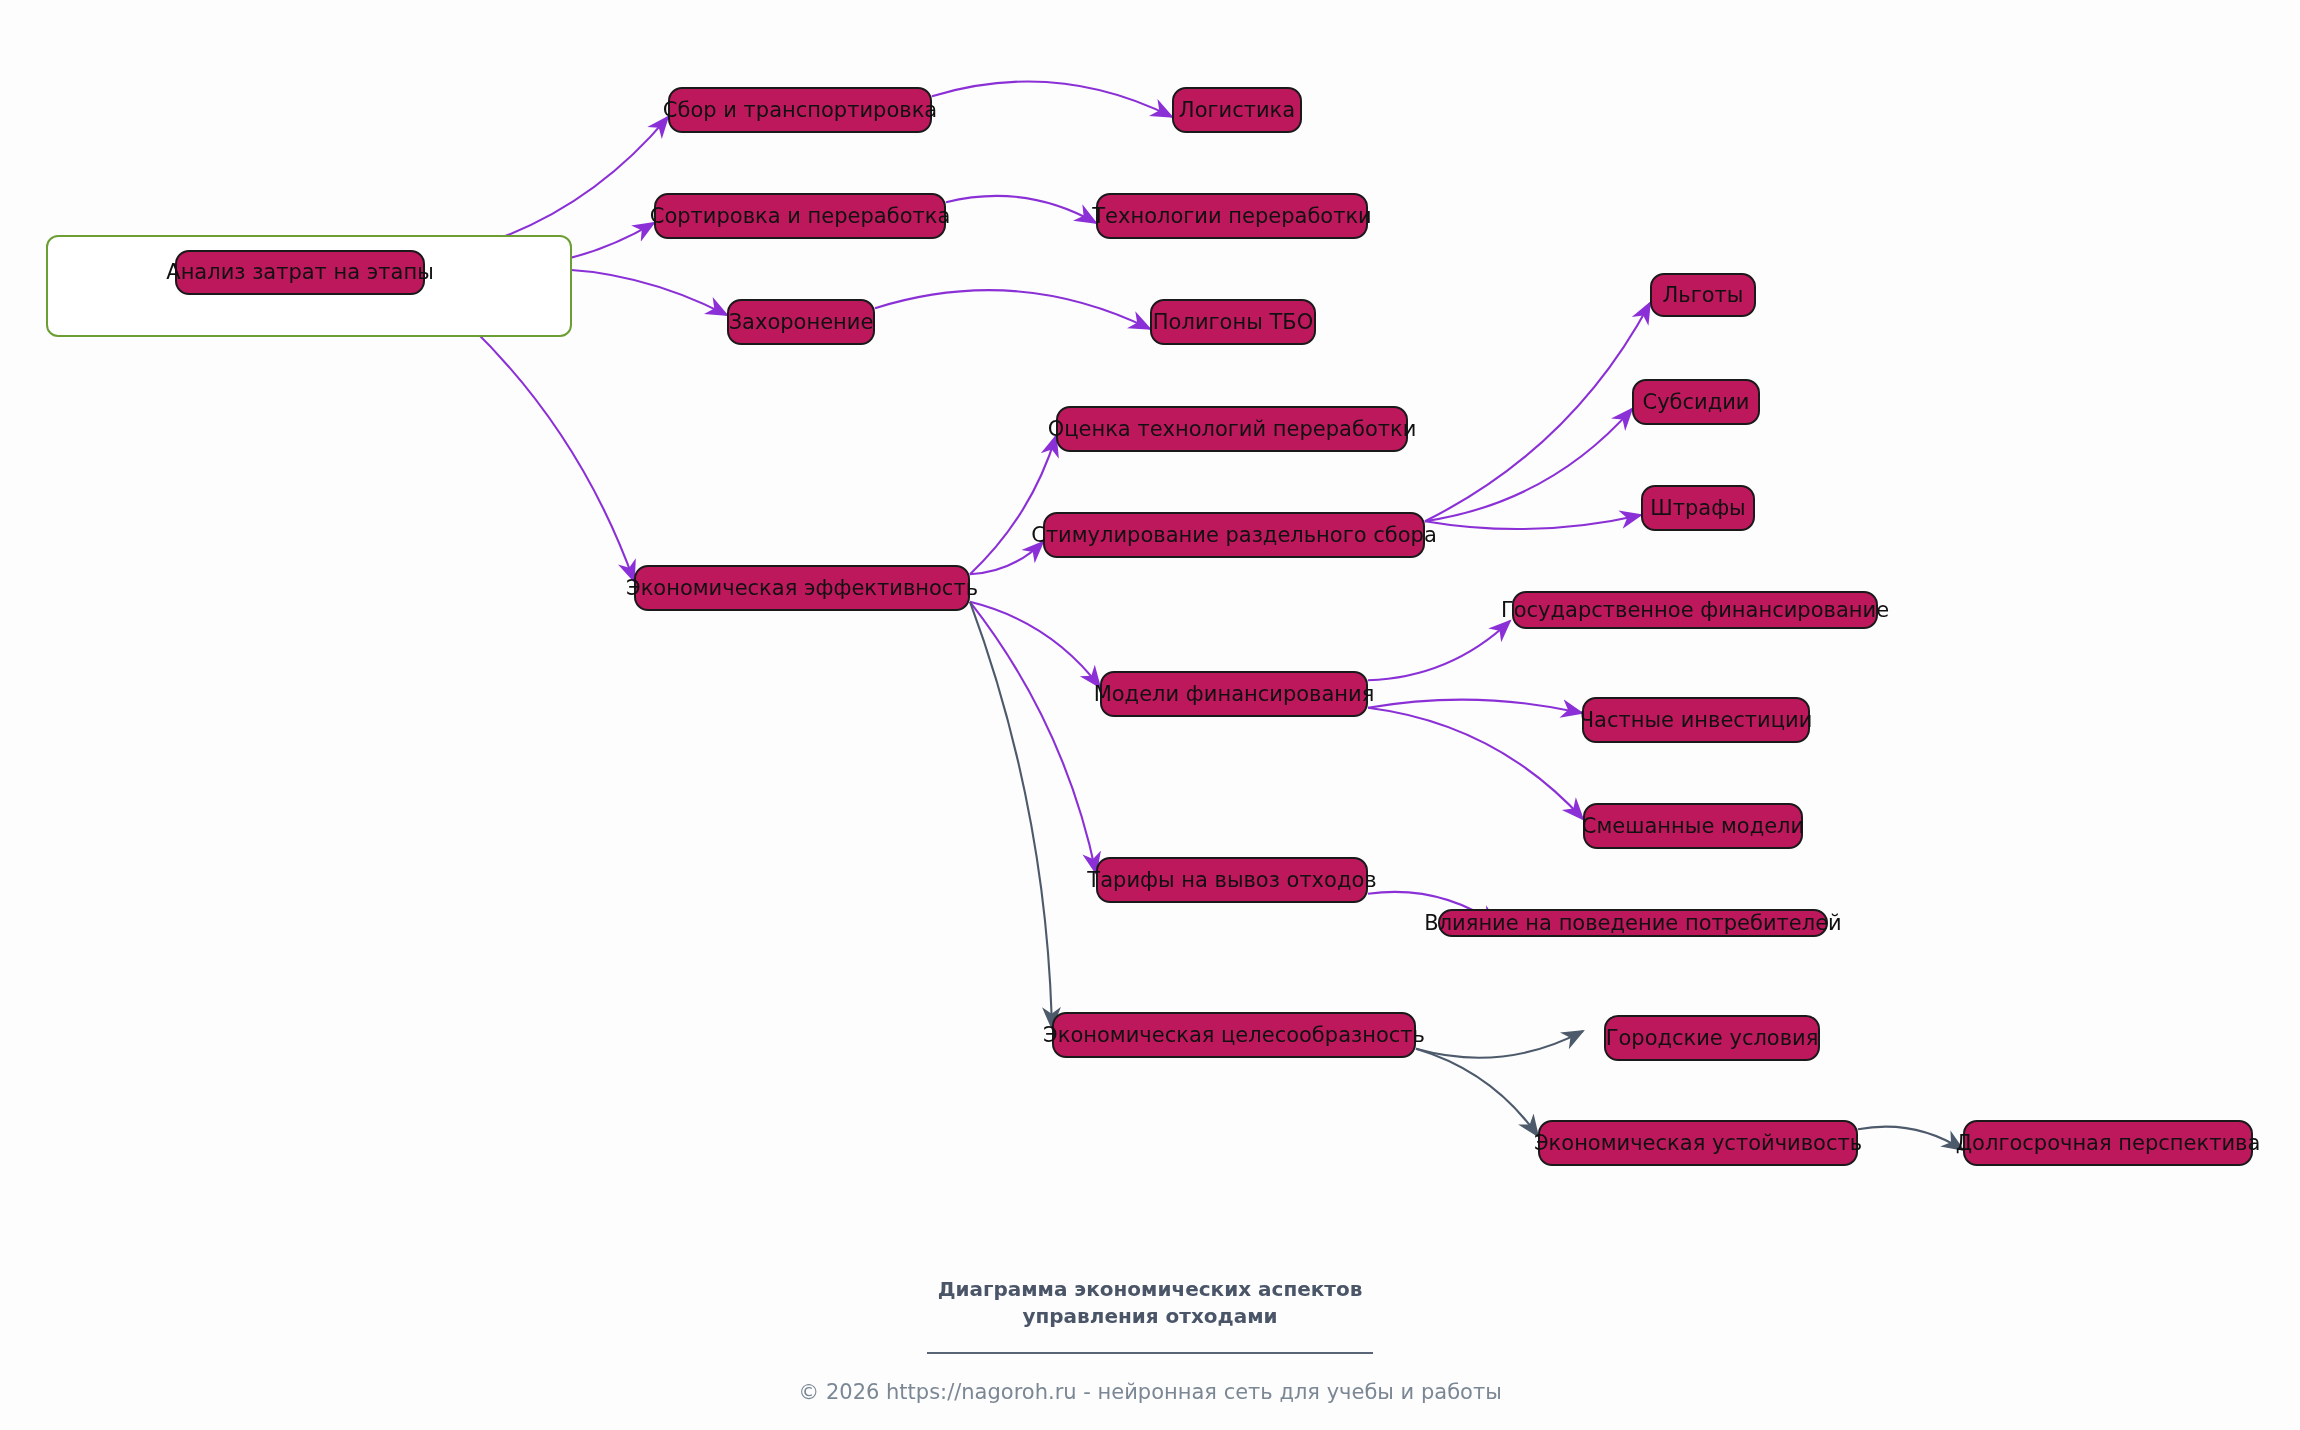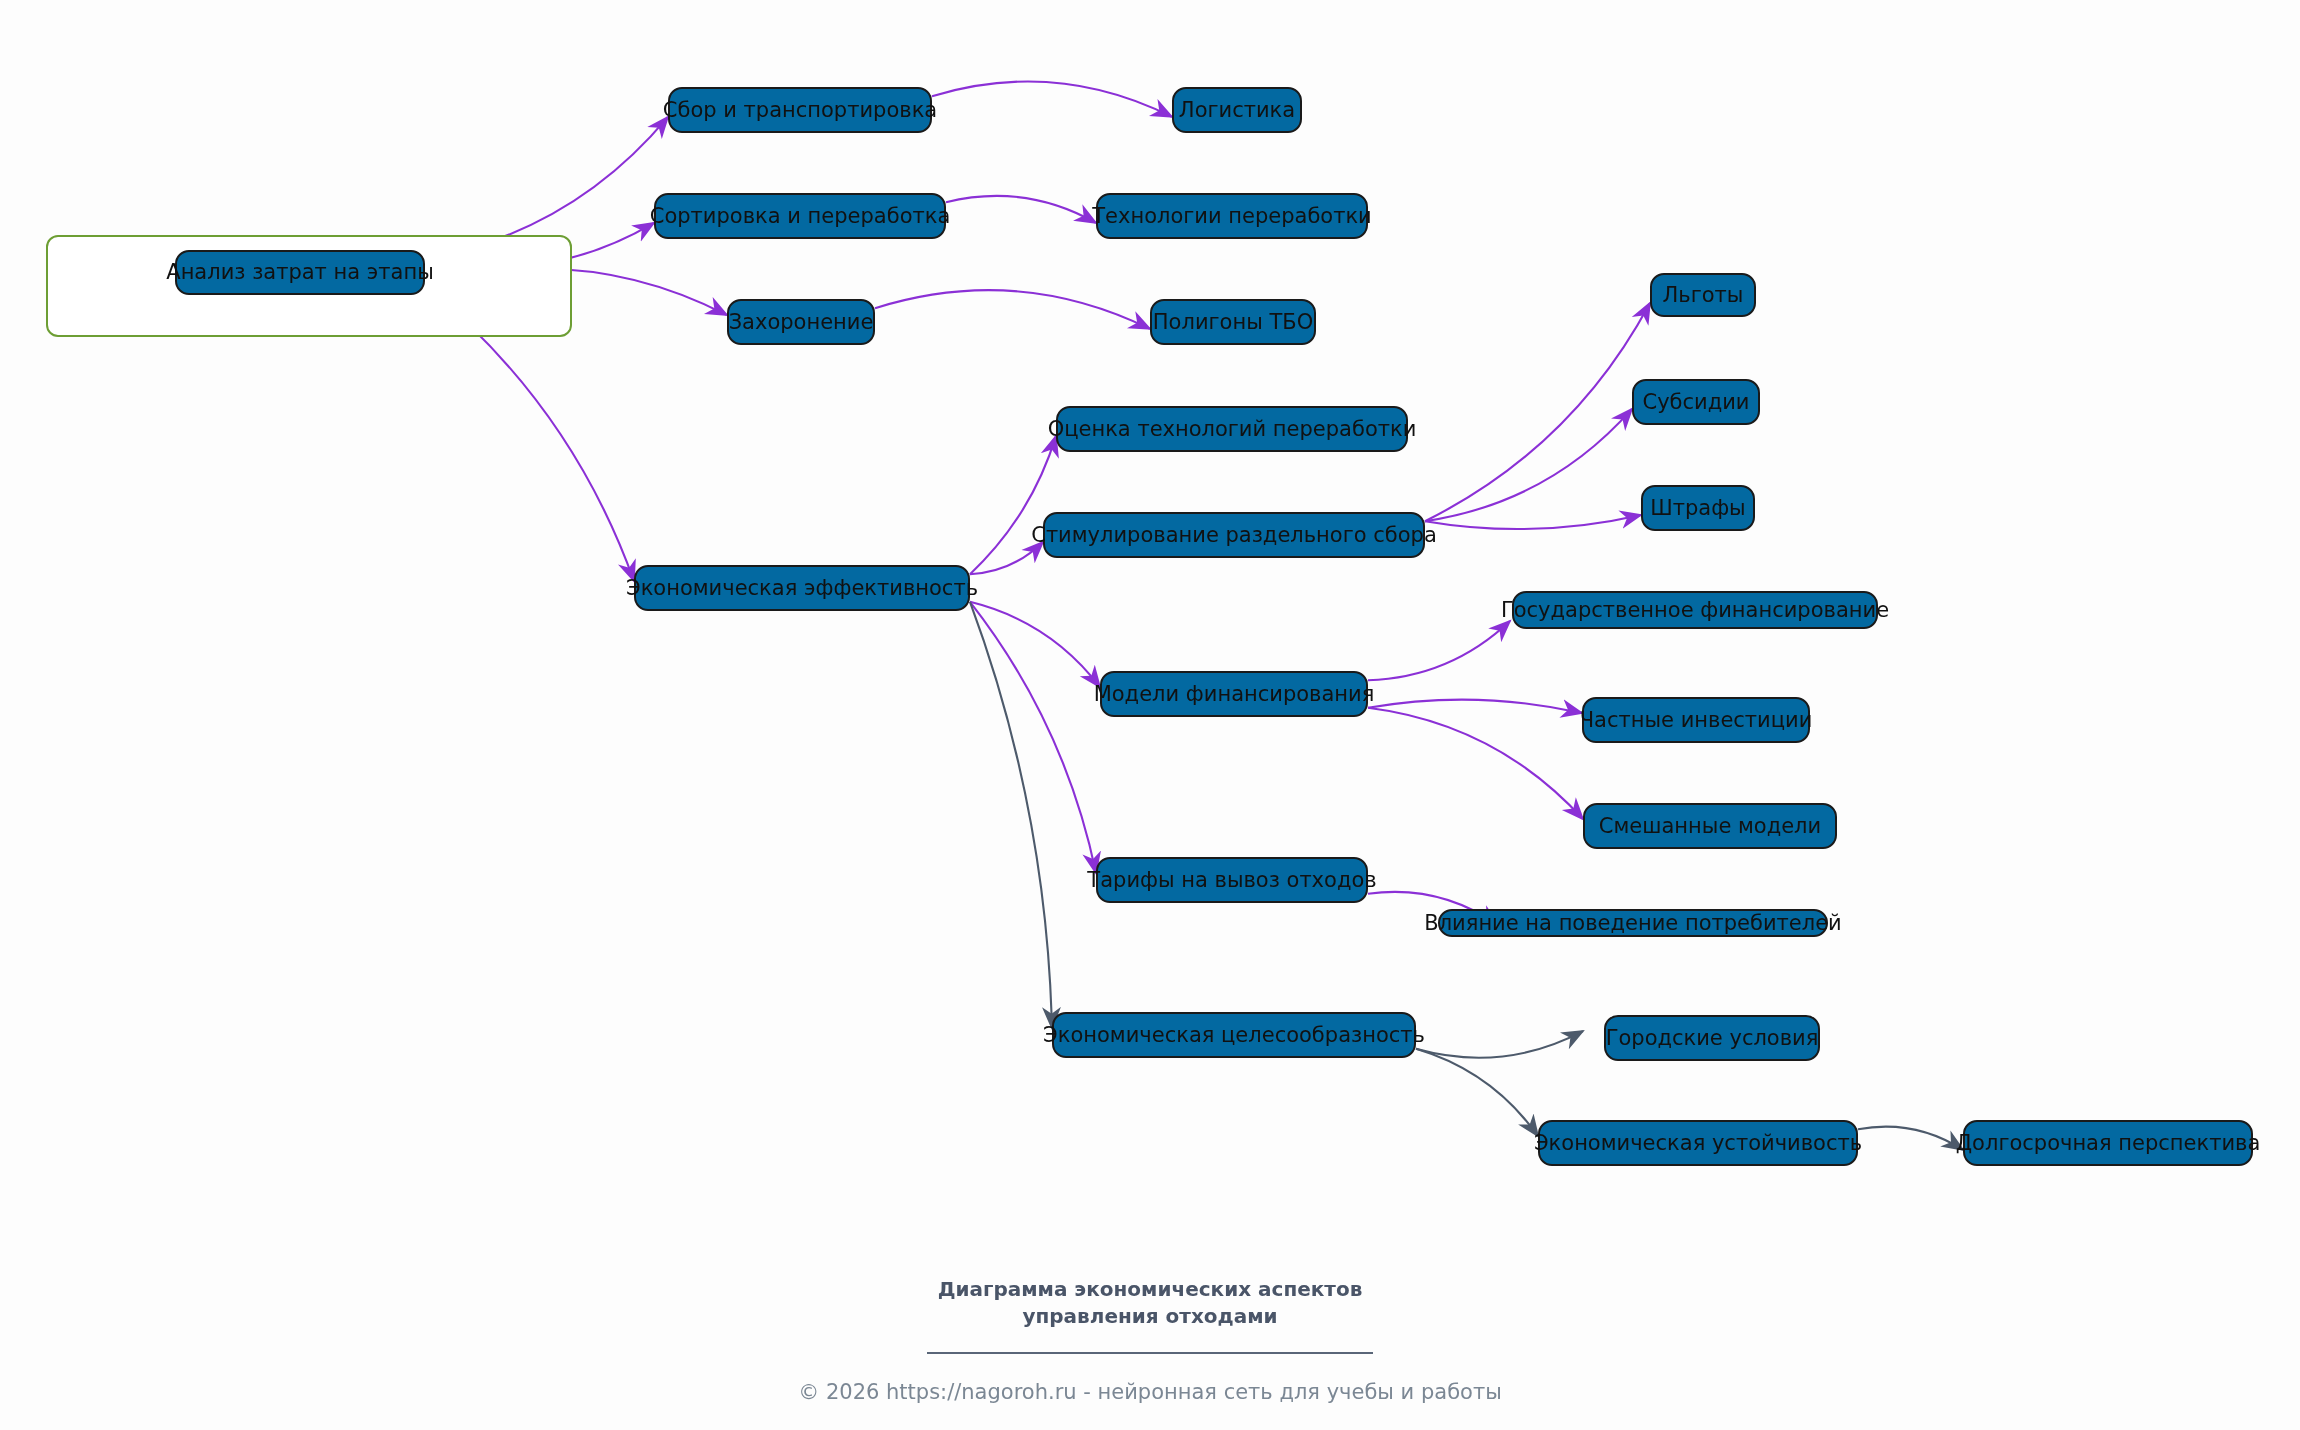--- a/index.html
+++ b/index.html
@@ -21,21 +21,21 @@
     top: 0;
     width: 2300px;
     height: 1430px;
     pointer-events: none;
   }
   .node {
     position: absolute;
     box-sizing: border-box;
     border: 2px solid #1a1a1a;
     border-radius: 14px;
-    background: #0369a1;
+    background: #be185d;
     color: #111111;
     font-size: 21px;
     line-height: 1;
     display: flex;
     align-items: center;
     justify-content: center;
     white-space: nowrap;
     padding: 0 20px;
     z-index: 5;
   }
@@ -135,21 +135,21 @@
       <div class="node" style="left: 1150px; top: 299px; width: 166px; height: 46px;">Полигоны ТБО</div>
       <div class="node" style="left: 1650px; top: 273px; width: 106px; height: 44px;">Льготы</div>
       <div class="node" style="left: 1632px; top: 379px; width: 128px; height: 46px;">Субсидии</div>
       <div class="node" style="left: 1641px; top: 485px; width: 114px; height: 46px;">Штрафы</div>
       <div class="node" style="left: 1056px; top: 406px; width: 352px; height: 46px;">Оценка технологий переработки</div>
       <div class="node" style="left: 1043px; top: 512px; width: 382px; height: 46px;">Стимулирование раздельного сбора</div>
       <div class="node" style="left: 634px; top: 565px; width: 336px; height: 46px;">Экономическая эффективность</div>
       <div class="node" style="left: 1512px; top: 591px; width: 366px; height: 38px;">Государственное финансирование</div>
       <div class="node" style="left: 1100px; top: 671px; width: 268px; height: 46px;">Модели финансирования</div>
       <div class="node" style="left: 1582px; top: 697px; width: 228px; height: 46px;">Частные инвестиции</div>
-      <div class="node" style="left: 1583px; top: 803px; width: 254px; height: 46px;">Смешанные модели</div>
+      <div class="node" style="left: 1583px; top: 803px; width: 220px; height: 46px;">Смешанные модели</div>
       <div class="node" style="left: 1096px; top: 857px; width: 272px; height: 46px;">Тарифы на вывоз отходов</div>
       <div class="node" style="left: 1438px; top: 909px; width: 390px; height: 28px;">Влияние на поведение потребителей</div>
       <div class="node" style="left: 1052px; top: 1012px; width: 364px; height: 46px;">Экономическая целесообразность</div>
       <div class="node" style="left: 1583px; top: 1015px; width: 216px; height: 46px; margin-left: 21px;">Городские условия</div>
       <div class="node" style="left: 1538px; top: 1120px; width: 320px; height: 46px;">Экономическая устойчивость</div>
       <div class="node" style="left: 1963px; top: 1120px; width: 290px; height: 46px;">Долгосрочная перспектива</div>
     </div>
 
   <div id="footer" style="top:1272px;">
     <div id="footer-title">Диаграмма экономических аспектов управления отходами</div>

